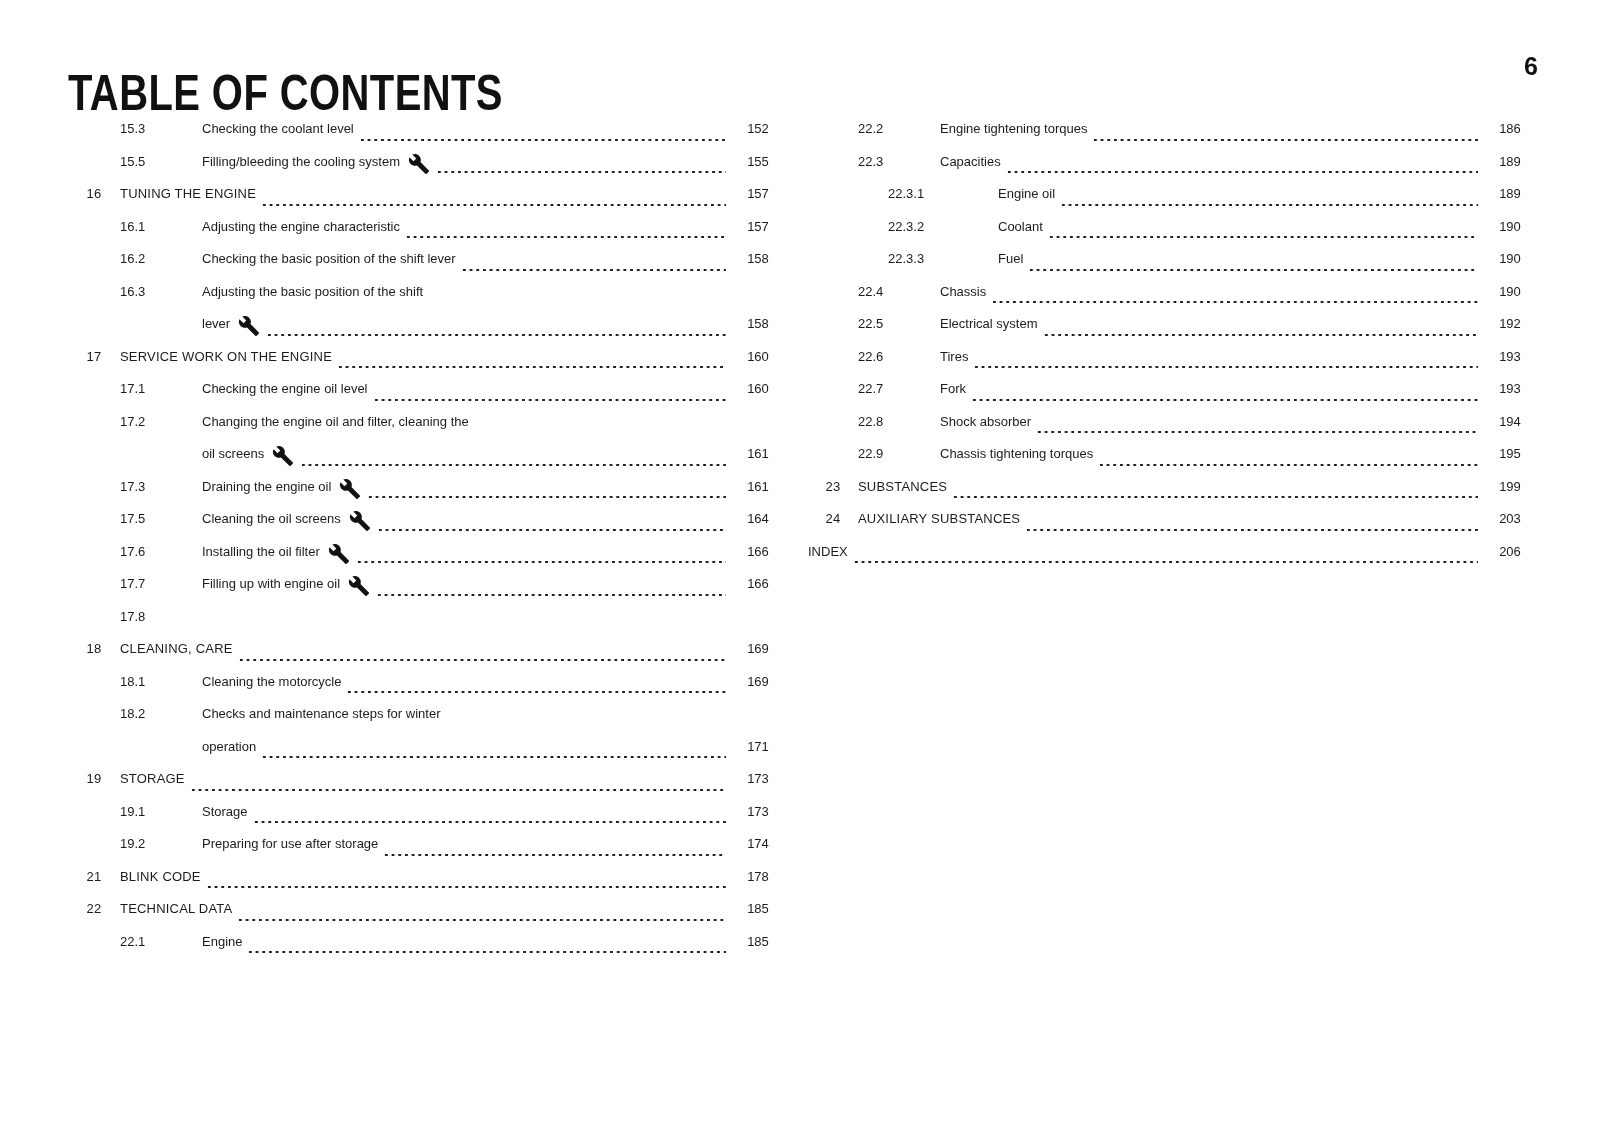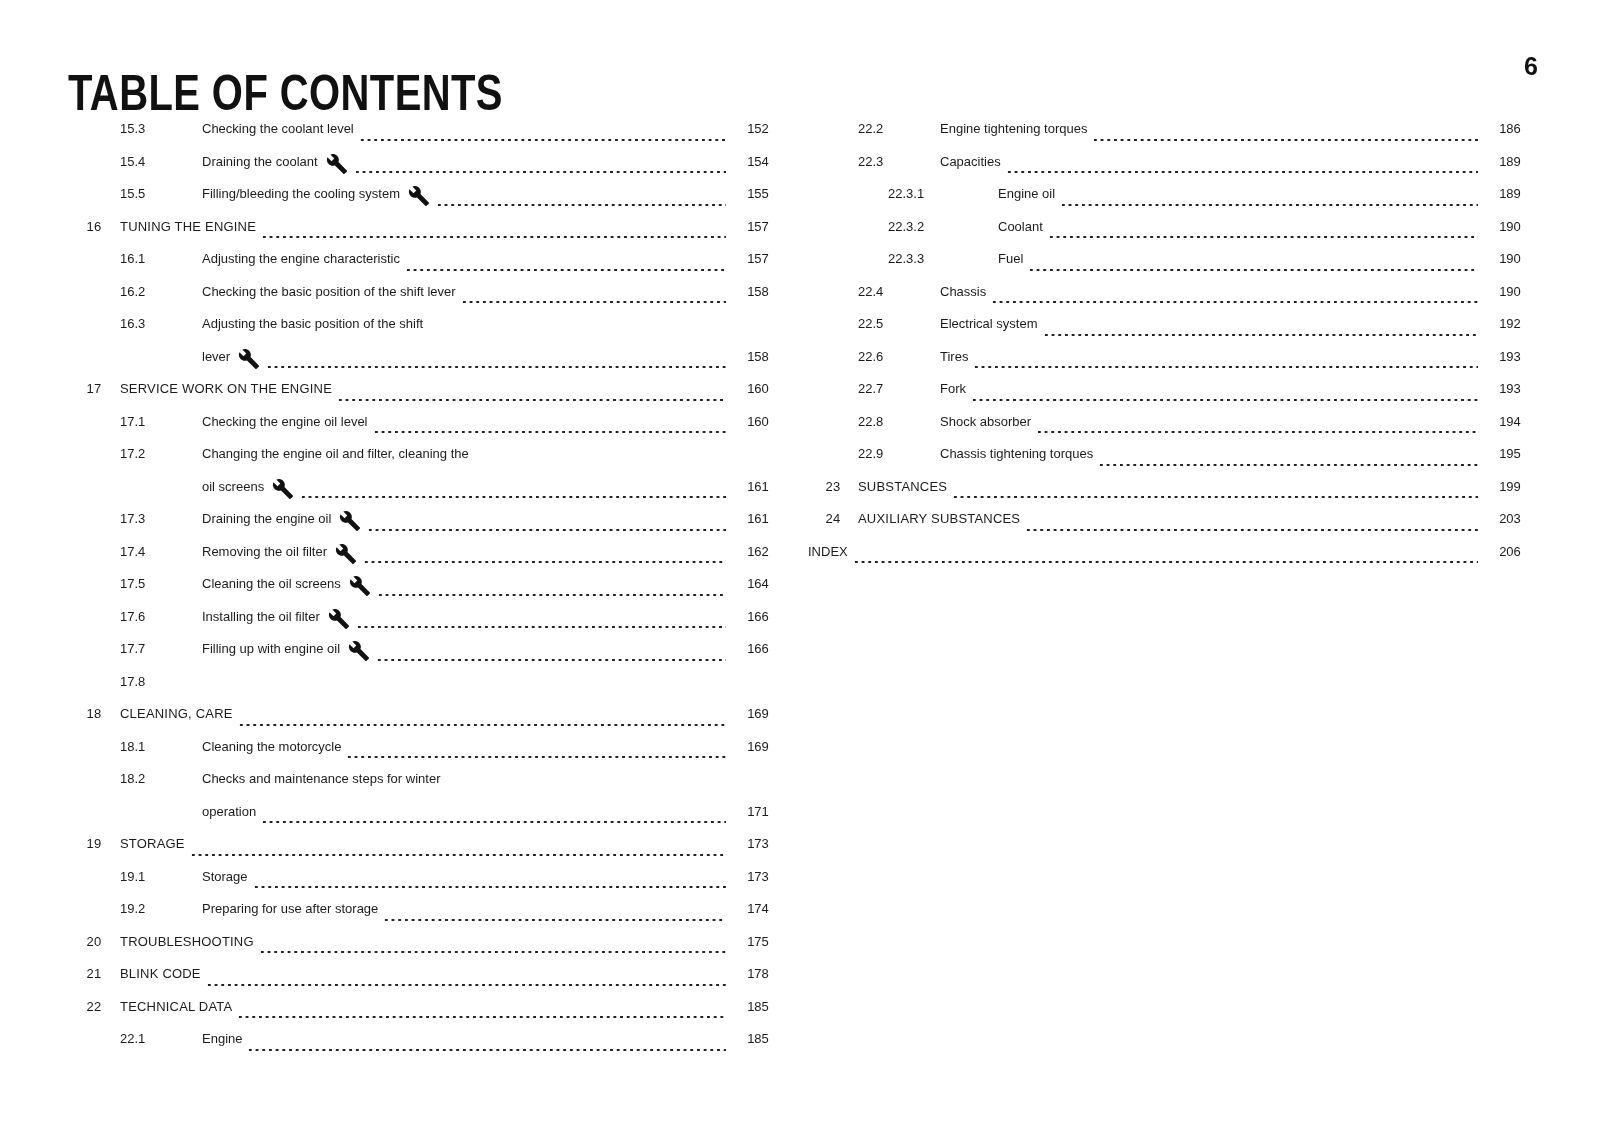--- a/index.html
+++ b/index.html
@@ -95,35 +95,20 @@
       <span class="num">15.3</span>
       <div class="body">
         <div class="line">
           <span class="txt">Checking the coolant level</span>
           <span class="leader"></span>
           <span class="page">152</span>
         </div>
       </div>
     </div>
     <div class="row sub">
-      <span class="num">15.4</span>
-      <div class="body">
-        <div class="line">
-          <span class="txt">Draining the coolant</span>
-          <span class="wrench">
-            <svg viewBox="0 0 24 24">
-              <path fill="#111" d="M22.7 19l-9.1-9.1c.9-2.3.4-5-1.5-6.9-2-2-5-2.4-7.4-1.3L9 6 6 9 1.6 4.7C.4 7.1.9 10.1 2.9 12.1c1.9 1.9 4.6 2.4 6.9 1.5l9.1 9.1c.4.4 1 .4 1.4 0l2.3-2.3c.5-.4.5-1.1.1-1.4z"></path>
-            </svg>
-          </span>
-          <span class="leader"></span>
-          <span class="page">154</span>
-        </div>
-      </div>
-    </div>
-    <div class="row sub">
       <span class="num">15.5</span>
       <div class="body">
         <div class="line">
           <span class="txt">Filling/bleeding the cooling system</span>
           <span class="wrench">
             <svg viewBox="0 0 24 24">
               <path fill="#111" d="M22.7 19l-9.1-9.1c.9-2.3.4-5-1.5-6.9-2-2-5-2.4-7.4-1.3L9 6 6 9 1.6 4.7C.4 7.1.9 10.1 2.9 12.1c1.9 1.9 4.6 2.4 6.9 1.5l9.1 9.1c.4.4 1 .4 1.4 0l2.3-2.3c.5-.4.5-1.1.1-1.4z"></path>
             </svg>
           </span>
           <span class="leader"></span>
@@ -226,35 +211,20 @@
             <svg viewBox="0 0 24 24">
               <path fill="#111" d="M22.7 19l-9.1-9.1c.9-2.3.4-5-1.5-6.9-2-2-5-2.4-7.4-1.3L9 6 6 9 1.6 4.7C.4 7.1.9 10.1 2.9 12.1c1.9 1.9 4.6 2.4 6.9 1.5l9.1 9.1c.4.4 1 .4 1.4 0l2.3-2.3c.5-.4.5-1.1.1-1.4z"></path>
             </svg>
           </span>
           <span class="leader"></span>
           <span class="page">161</span>
         </div>
       </div>
     </div>
     <div class="row sub">
-      <span class="num">17.4</span>
-      <div class="body">
-        <div class="line">
-          <span class="txt">Removing the oil filter</span>
-          <span class="wrench">
-            <svg viewBox="0 0 24 24">
-              <path fill="#111" d="M22.7 19l-9.1-9.1c.9-2.3.4-5-1.5-6.9-2-2-5-2.4-7.4-1.3L9 6 6 9 1.6 4.7C.4 7.1.9 10.1 2.9 12.1c1.9 1.9 4.6 2.4 6.9 1.5l9.1 9.1c.4.4 1 .4 1.4 0l2.3-2.3c.5-.4.5-1.1.1-1.4z"></path>
-            </svg>
-          </span>
-          <span class="leader"></span>
-          <span class="page">162</span>
-        </div>
-      </div>
-    </div>
-    <div class="row sub">
       <span class="num">17.5</span>
       <div class="body">
         <div class="line">
           <span class="txt">Cleaning the oil screens</span>
           <span class="wrench">
             <svg viewBox="0 0 24 24">
               <path fill="#111" d="M22.7 19l-9.1-9.1c.9-2.3.4-5-1.5-6.9-2-2-5-2.4-7.4-1.3L9 6 6 9 1.6 4.7C.4 7.1.9 10.1 2.9 12.1c1.9 1.9 4.6 2.4 6.9 1.5l9.1 9.1c.4.4 1 .4 1.4 0l2.3-2.3c.5-.4.5-1.1.1-1.4z"></path>
             </svg>
           </span>
           <span class="leader"></span>
@@ -348,30 +318,20 @@
         </div>
       </div>
     </div>
     <div class="row sub">
       <span class="num">19.2</span>
       <div class="body">
         <div class="line">
           <span class="txt">Preparing for use after storage</span>
           <span class="leader"></span>
           <span class="page">174</span>
-        </div>
-      </div>
-    </div>
-    <div class="row chapter">
-      <span class="num">20</span>
-      <div class="body">
-        <div class="line">
-          <span class="txt">TROUBLESHOOTING</span>
-          <span class="leader"></span>
-          <span class="page">175</span>
         </div>
       </div>
     </div>
     <div class="row chapter">
       <span class="num">21</span>
       <div class="body">
         <div class="line">
           <span class="txt">BLINK CODE</span>
           <span class="leader"></span>
           <span class="page">178</span>

